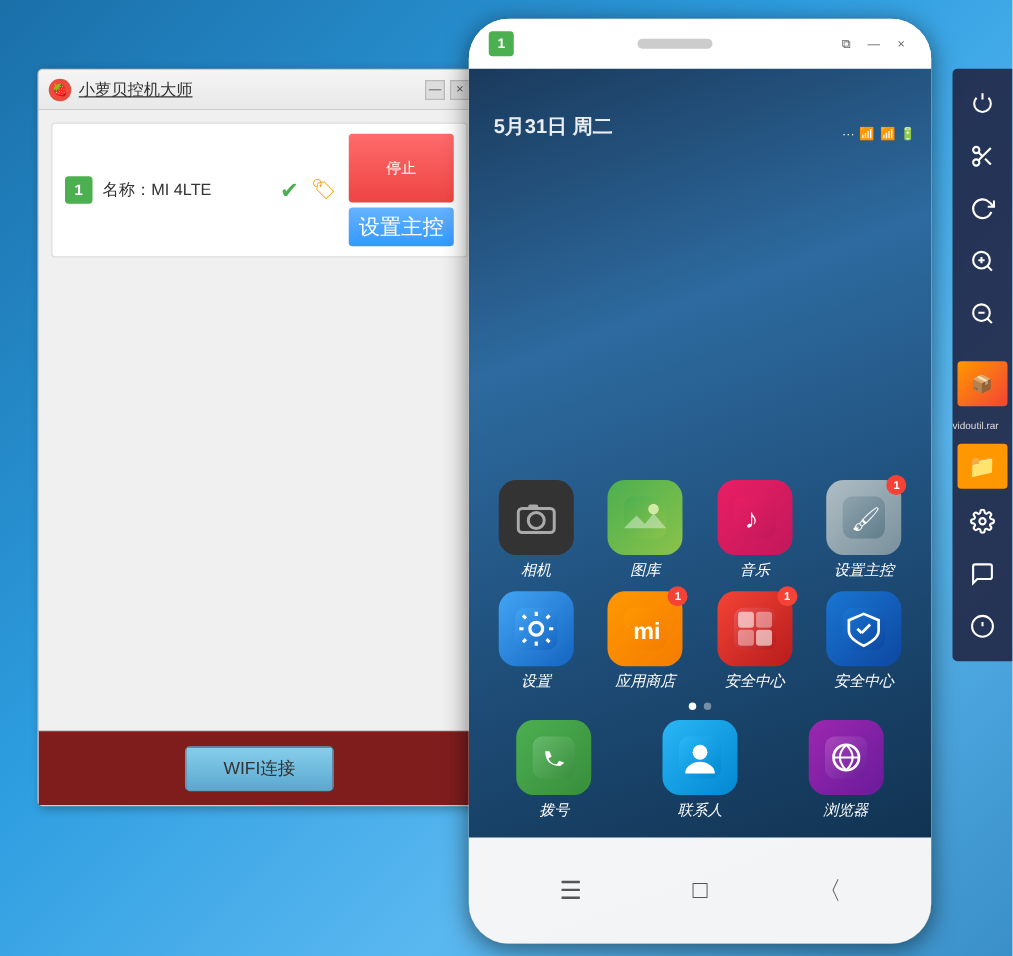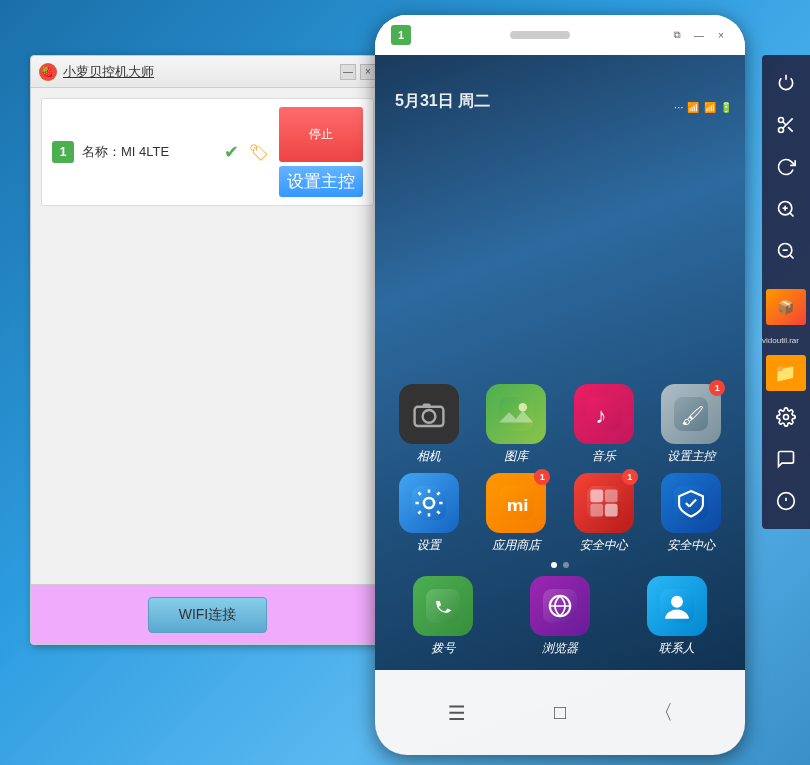--- a/index.html
+++ b/index.html
@@ -135,21 +135,21 @@
       font-size: 17px;
       cursor: pointer;
     }
 
     .left-panel-bottom {
       position: absolute;
       bottom: 0;
       left: 0;
       right: 0;
       height: 60px;
-      background: #f0abfc;
+      background: #7f1d1d;
       border-top: 1px solid #ccc;
       display: flex;
       align-items: center;
       justify-content: center;
     }
     .btn-wifi {
       background: linear-gradient(to bottom, #87ceeb, #5ba8d0);
       color: #333;
       border: 1px solid #5a9ec0;
       border-radius: 4px;
@@ -701,53 +701,53 @@
                     <stop offset="0%" stop-color="#66bb6a"></stop>
                     <stop offset="100%" stop-color="#388e3c"></stop>
                   </linearGradient>
                 </defs>
               <path d="M26 28C17 28 12 23 12 14 L16 14 L18 19 L15 21 C16 24 20 27 23 26 L25 23 L30 25 Z" fill="white"></path>
             </svg>
           </div>
           <span class="app-label">拨号</span>
         </div>
         <div class="app-item">
+          <div class="app-icon icon-contacts">
+            <svg width="34" height="34" viewBox="0 0 40 40">
+              <rect width="40" height="40" rx="10" fill="url(#con)"></rect>
+              <defs>
+                  <linearGradient id="con" x1="0" y1="0" x2="1" y2="1">
+                    <stop offset="0%" stop-color="#29b6f6"></stop>
+                    <stop offset="100%" stop-color="#0288d1"></stop>
+                  </linearGradient>
+                </defs>
+              <circle cx="20" cy="15" r="7" fill="white"></circle>
+              <path d="M6 35 C6 28 14 24 20 24 C26 24 34 28 34 35" fill="white"></path>
+            </svg>
+          </div>
+          <span class="app-label">联系人</span>
+        </div>
+        <div class="app-item">
           <div class="app-icon icon-browser">
             <svg width="34" height="34" viewBox="0 0 40 40">
               <rect width="40" height="40" rx="10" fill="url(#bro)"></rect>
               <defs>
                   <linearGradient id="bro" x1="0" y1="0" x2="1" y2="1">
                     <stop offset="0%" stop-color="#ab47bc"></stop>
                     <stop offset="100%" stop-color="#6a1b9a"></stop>
                   </linearGradient>
                 </defs>
               <circle cx="20" cy="20" r="12" fill="none" stroke="white" stroke-width="2.5"></circle>
               <path d="M20 8 C20 8 14 14 14 20 C14 26 20 32 20 32" stroke="white" stroke-width="2" fill="none"></path>
               <path d="M20 8 C20 8 26 14 26 20 C26 26 20 32 20 32" stroke="white" stroke-width="2" fill="none"></path>
               <line x1="8" y1="20" x2="32" y2="20" stroke="white" stroke-width="2"></line>
             </svg>
           </div>
           <span class="app-label">浏览器</span>
         </div>
-        <div class="app-item">
-          <div class="app-icon icon-contacts">
-            <svg width="34" height="34" viewBox="0 0 40 40">
-              <rect width="40" height="40" rx="10" fill="url(#con)"></rect>
-              <defs>
-                  <linearGradient id="con" x1="0" y1="0" x2="1" y2="1">
-                    <stop offset="0%" stop-color="#29b6f6"></stop>
-                    <stop offset="100%" stop-color="#0288d1"></stop>
-                  </linearGradient>
-                </defs>
-              <circle cx="20" cy="15" r="7" fill="white"></circle>
-              <path d="M6 35 C6 28 14 24 20 24 C26 24 34 28 34 35" fill="white"></path>
-            </svg>
-          </div>
-          <span class="app-label">联系人</span>
-        </div>
       </div>
     </div>
 
     <div class="phone-dock">
       <div class="dock-btn">☰</div>
       <div class="dock-btn">□</div>
       <div class="dock-btn">〈</div>
     </div>
   </div>
 </div>

